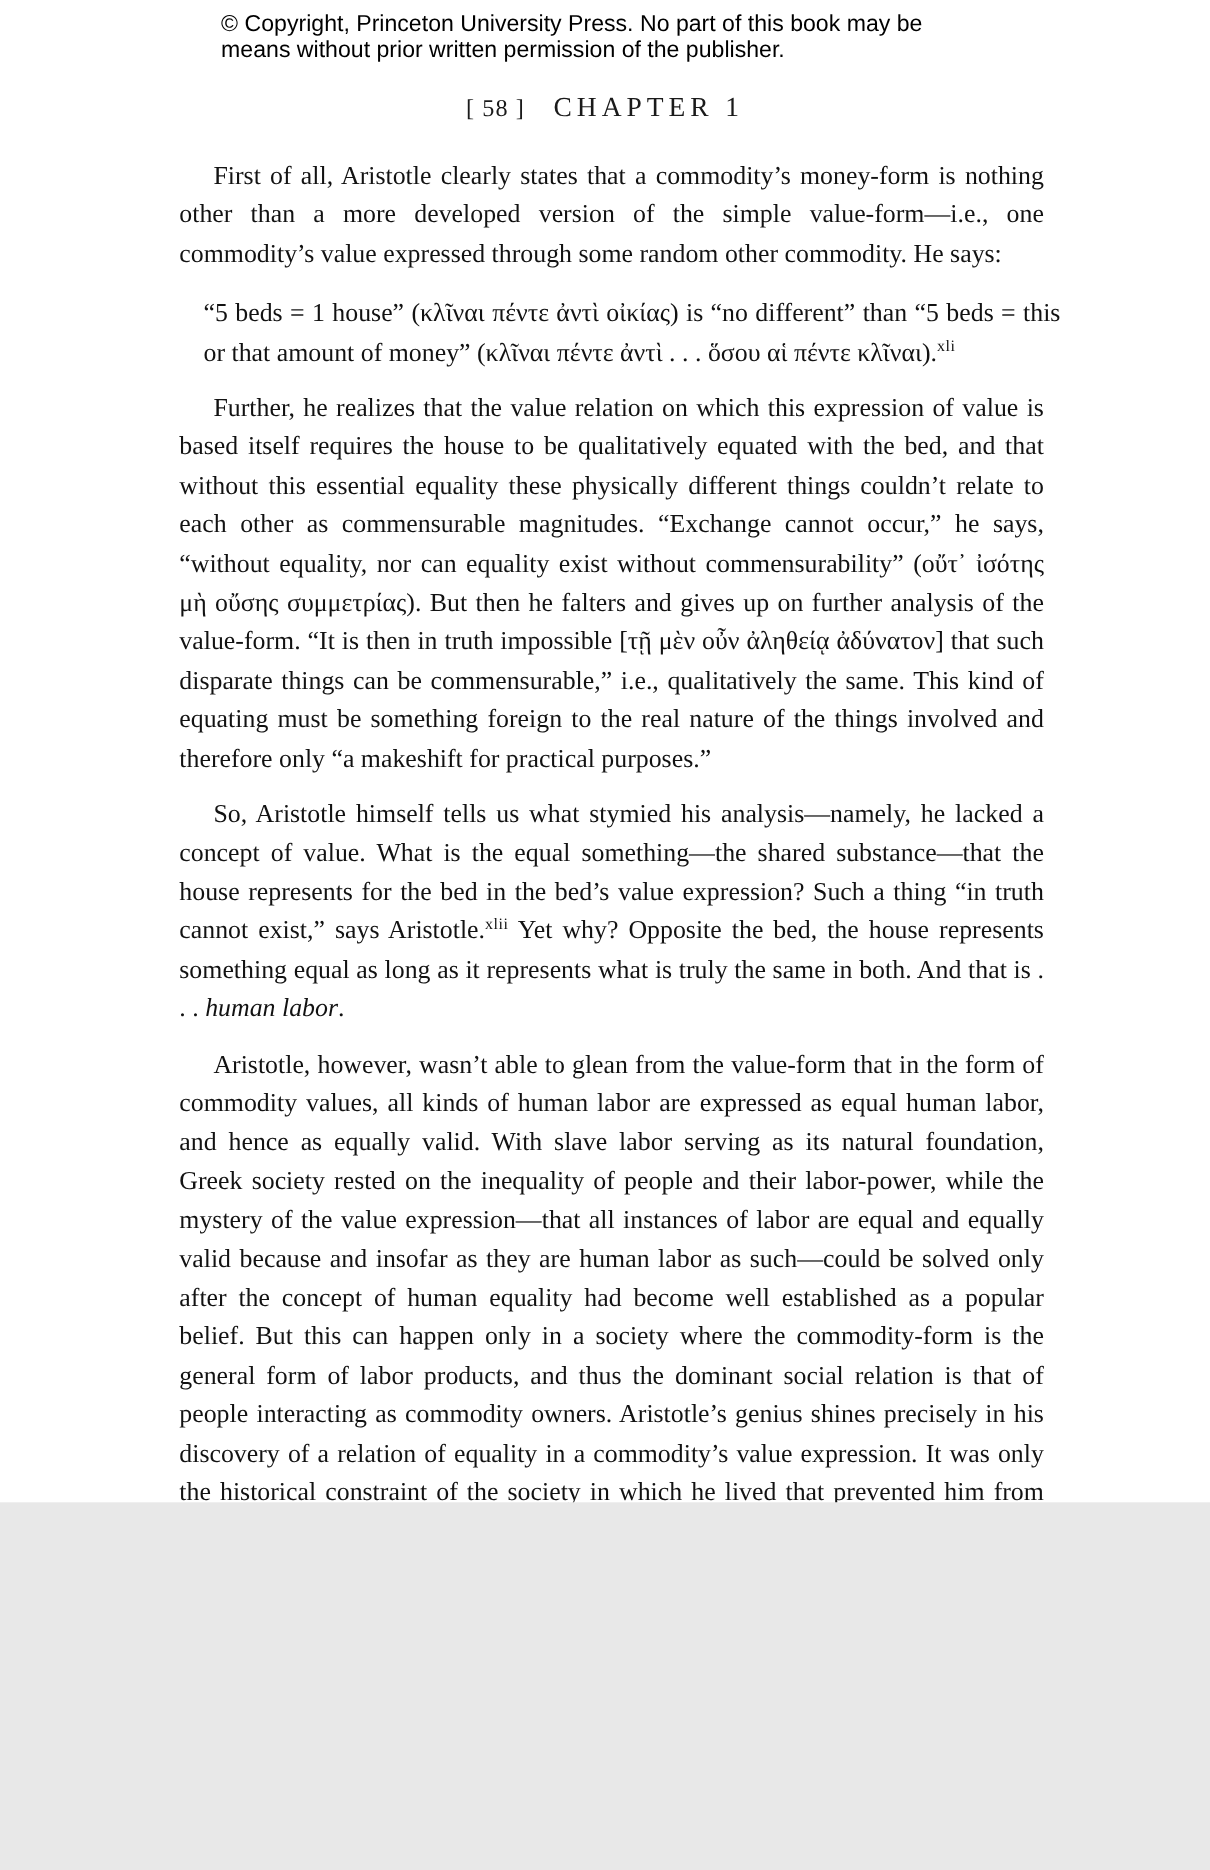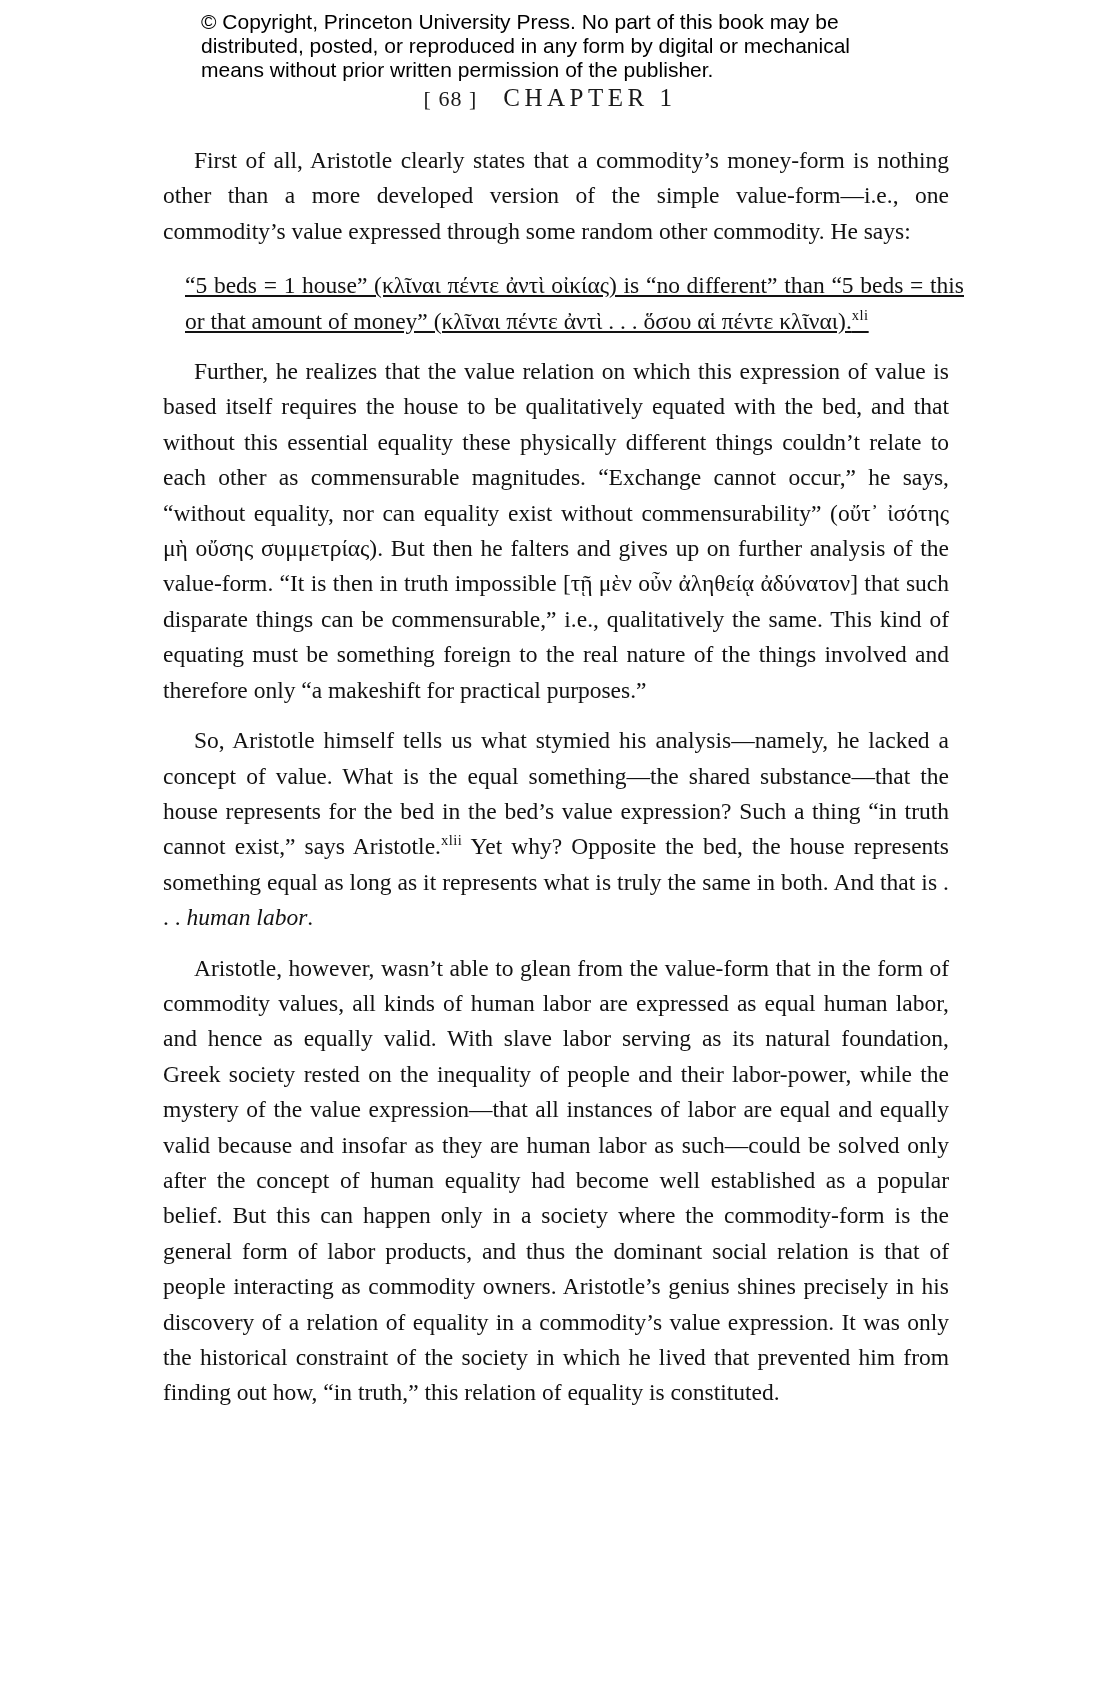--- a/index.html
+++ b/index.html
@@ -1,19 +1,19 @@
 <!DOCTYPE html>
 <html><head>
 <meta charset="utf-8">
 <style>
   html, body { margin: 0; padding: 0; background: #e8e8e8; }
   .page {
     position: relative;
     width: 1100px;
-    height: 1700px;
+    height: 1366px;
     margin: 0 auto;
     background: #ffffff;
     color: #121212;
     font-family: "Liberation Serif", "DejaVu Serif", serif;
     overflow: hidden;
   }
   .copyright {
     position: absolute;
     left: 201px;
     top: 10px;
@@ -51,21 +51,20 @@
     text-align: justify;
   }
   .body-text p {
     margin: 15px;
     text-indent: 31px;
   }
   .blockquote {
     margin: 19px 0 11px 0;
     padding-left: 37px;
     text-align: justify;
-    text-decoration: underline;
   }
   sup.fn {
     font-size: 0.62em;
     line-height: 0;
     vertical-align: super;
     letter-spacing: 0.5px;
   }
   em.hl { font-style: italic; }
   .footer {
     position: absolute;
@@ -78,26 +77,25 @@
     color: #000;
   }
 </style>
 </head>
 <body>
 
 <div class="page">
 
   <div class="copyright">
     <div>© Copyright, Princeton University Press. No part of this book may be</div>
-    <div>distributed, posted, or reproduced in any form by digital or mechanical</div>
     <div>means without prior written permission of the publisher.</div>
   </div>
 
   <div class="running-head">
-    <span class="folio">[ 68 ]</span><span class="chapter">CHAPTER 1</span>
+    <span class="folio">[ 58 ]</span><span class="chapter">CHAPTER 1</span>
   </div>
 
   <div class="body-text">
 
     <p>First of all, Aristotle clearly states that a commodity’s money-form is nothing other than a more developed version of the simple value-form—i.e., one commodity’s value expressed through some random other commodity. He says:</p>
 
     <div class="blockquote">
       <span>“5 beds = 1 house” (κλῖναι πέντε ἀντὶ οἰκίας) is “no different” than “5 beds = this or that amount of money” (κλῖναι πέντε ἀντὶ . . . ὅσου αἱ πέντε κλῖναι).</span><sup class="fn">xli</sup>
     </div>
 

